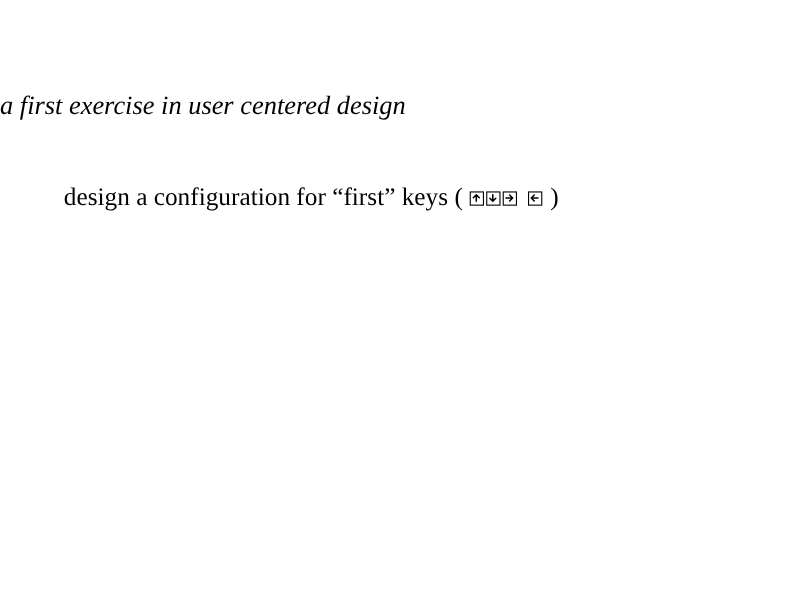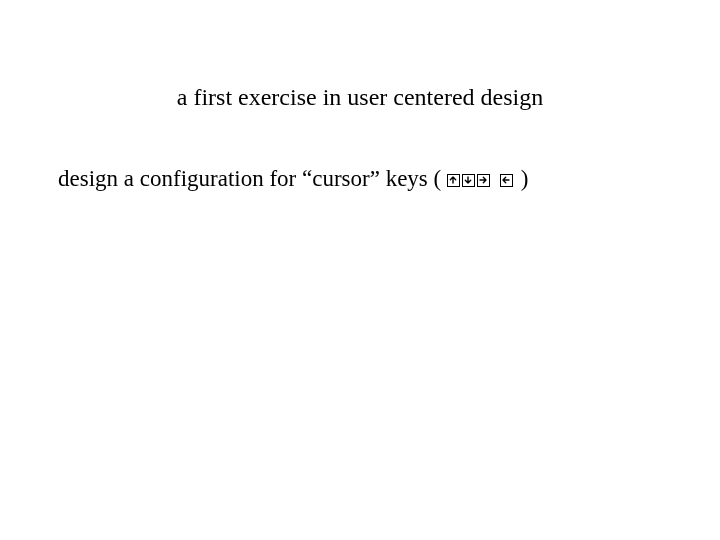--- a/index.html
+++ b/index.html
@@ -15,23 +15,23 @@
     position: relative;
     width: 720px;
     height: 540px;
     box-sizing: border-box;
   }
   .title {
     position: absolute;
     top: 84px;
     left: 0;
     width: 720px;
-    text-align: center;
     font-size: 24px;
     line-height: 1.1;
+    font-style: italic;
   }
   .body-line {
     position: absolute;
     top: 166px;
     left: 58px;
     font-size: 23px;
     line-height: 1.1;
     white-space: nowrap;
   }
   .keycap {
@@ -57,21 +57,21 @@
   }
 </style>
 </head>
 <body>
 
 <div class="slide">
 
   <div class="title">a first exercise in user centered design</div>
 
   <div class="body-line">
-    <span>design a configuration for “cursor” keys (</span>
+    <span>design a configuration for “first” keys (</span>
     <span>
       <span class="keycap">
         <span>
           <svg viewBox="0 0 10 10">
               <path d="M5 8 L5 2 M5 2 L2.3 4.7 M5 2 L7.7 4.7" stroke="#000" stroke-width="1.4" fill="none" stroke-linecap="round"></path>
             </svg>
         </span>
       </span><span class="keycap">
         <span>
           <svg viewBox="0 0 10 10">

